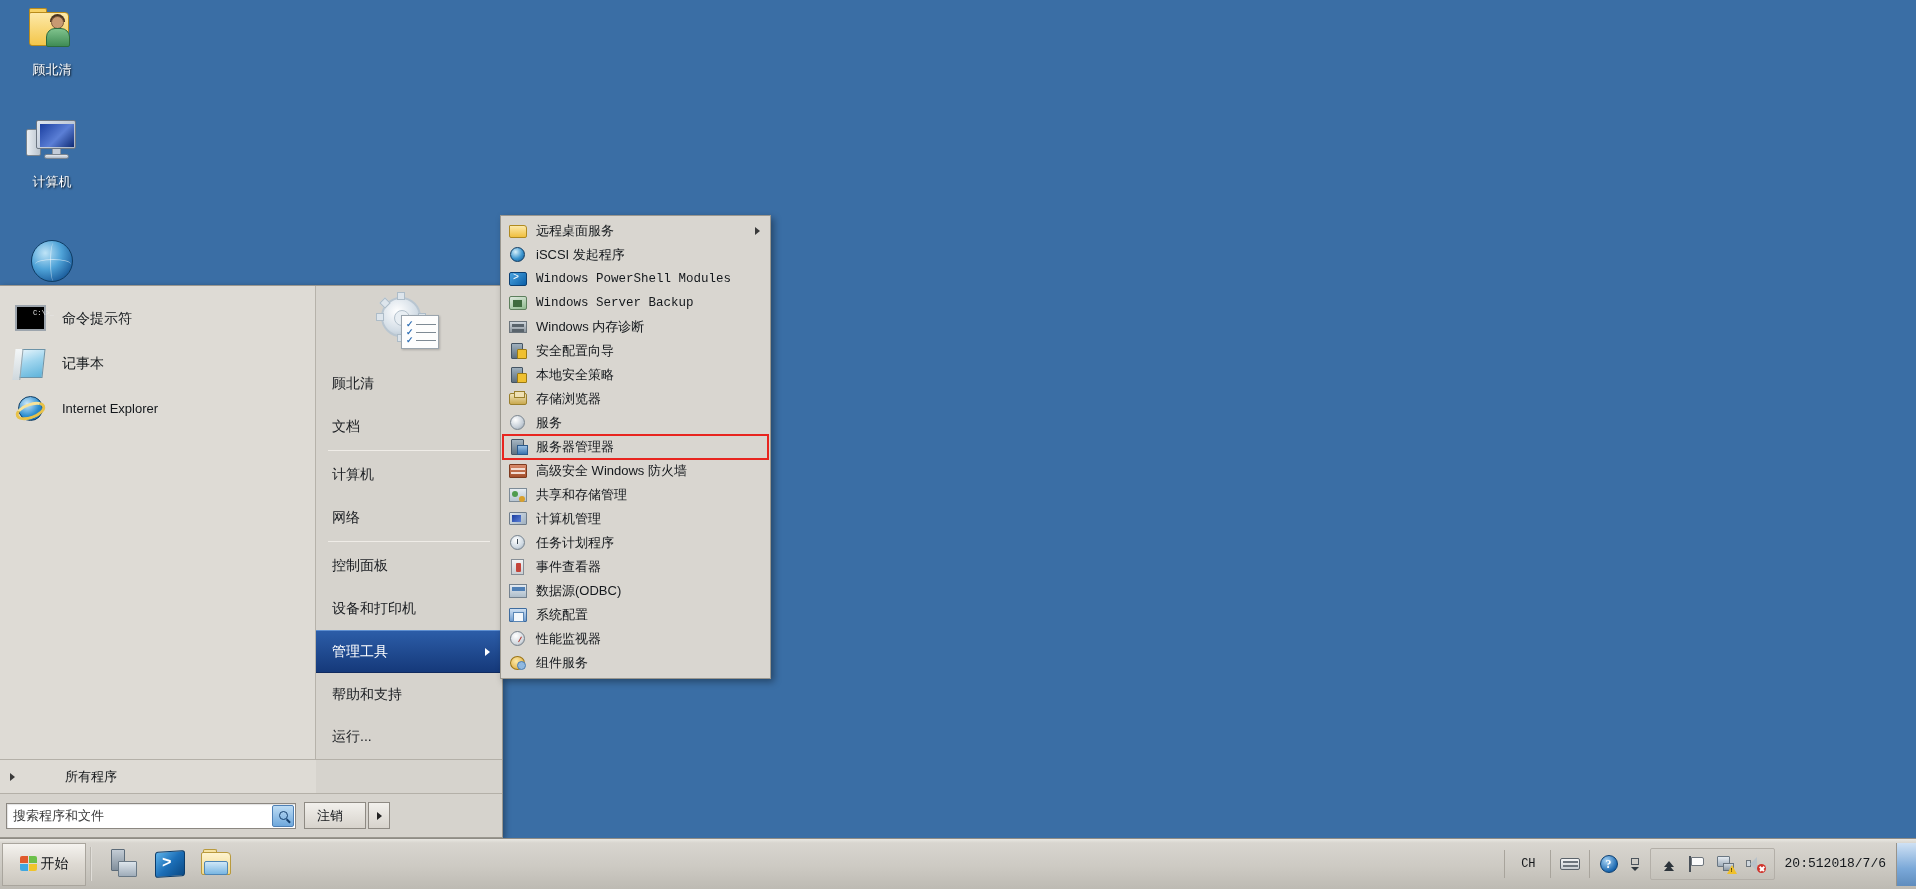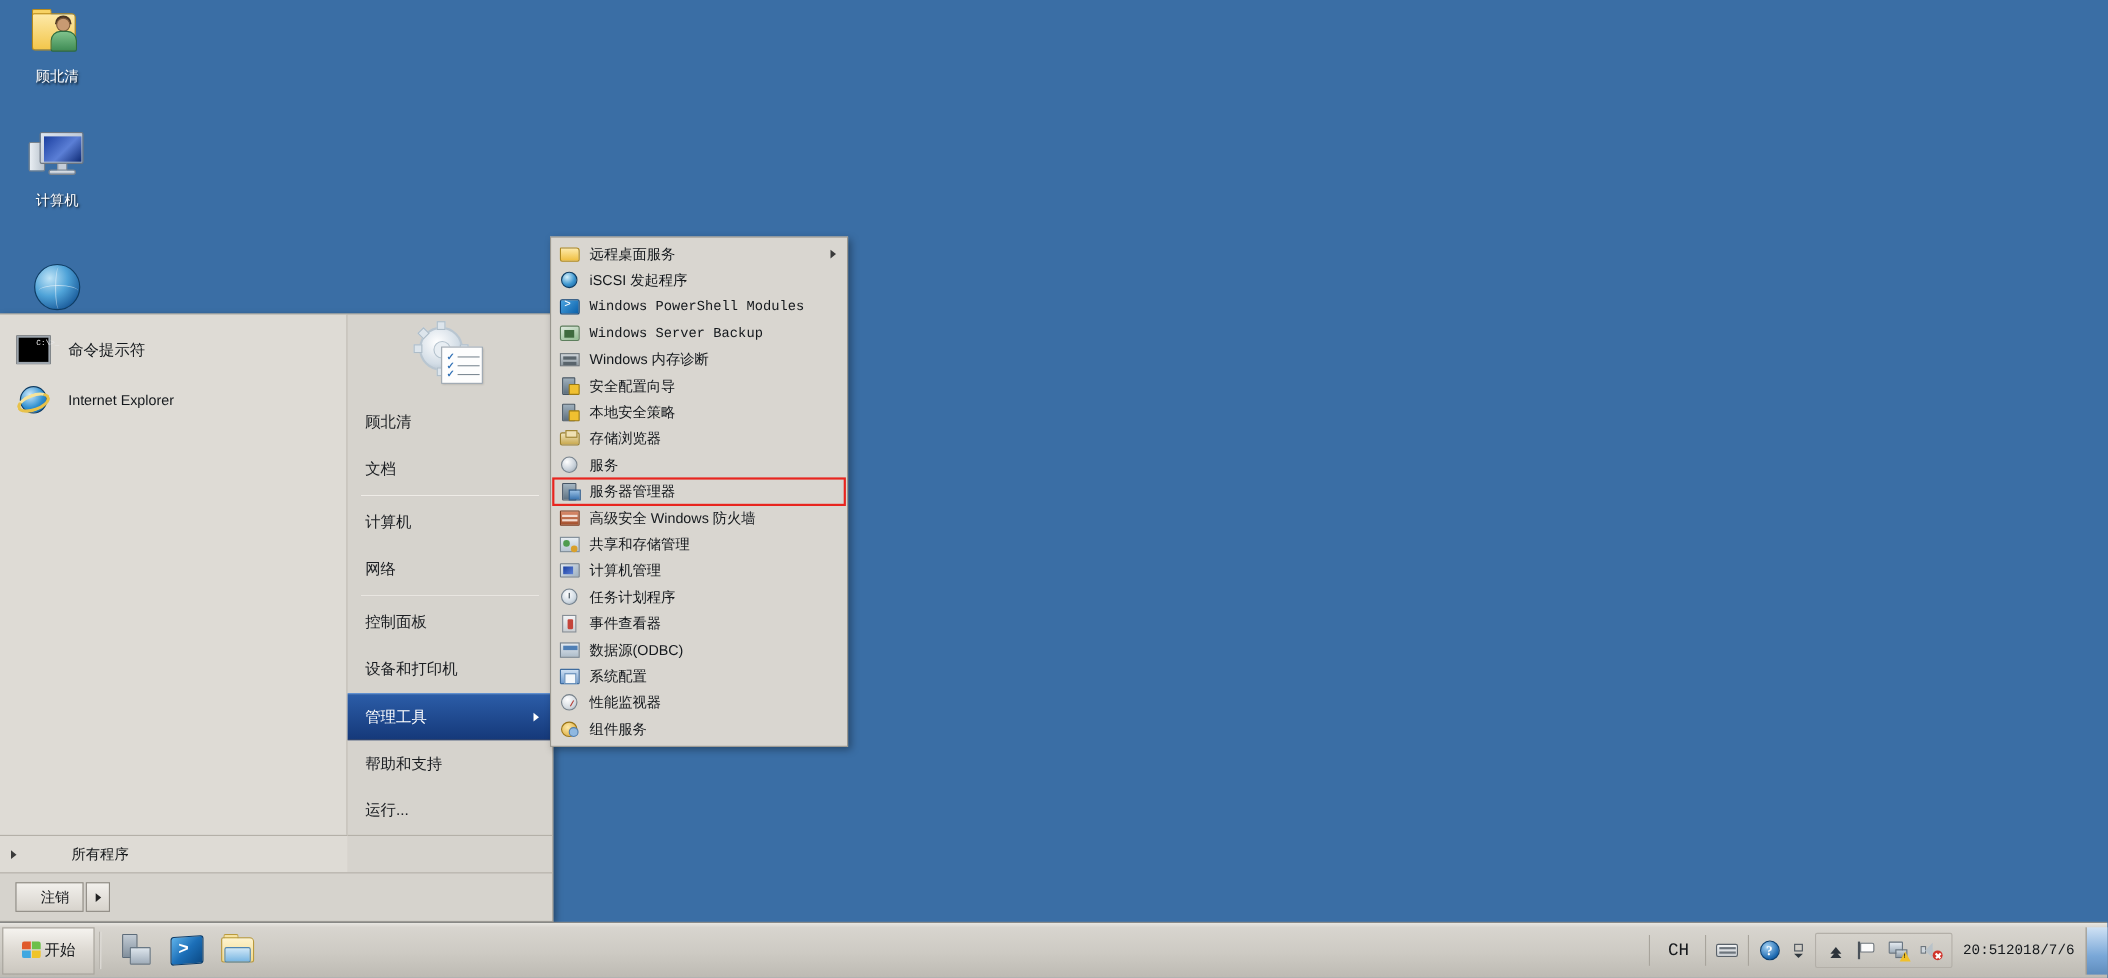--- a/index.html
+++ b/index.html
@@ -179,21 +179,21 @@
     background:linear-gradient(180deg,#bddcf4,#6fa8dc);
     border:1px solid #4e80b5;border-radius:2px;
     display:flex;align-items:center;justify-content:center;cursor:pointer;
   }
   .mag { width:9px;height:9px;border:1.6px solid #16406e;border-radius:50%;position:relative;}
   .mag:after{content:"";position:absolute;right:-4px;bottom:-3px;width:5px;height:1.6px;background:#16406e;transform:rotate(45deg);}
   #logoff-group { display:flex; margin-left:8px; height:27px; }
   #logoff-btn {
     min-width: 62px; padding: 0 12px; height:27px;
     background: linear-gradient(180deg,#f2f0ec,#d7d3cc);
-    border:1px solid #8e8a83; display:flex;align-items:center;justify-content:flex-end;
+    border:1px solid #8e8a83; display:flex;align-items:center;justify-content:flex-start;
     font-size:13px;color:#15181b; cursor:pointer;font-family:Liberation Mono, monospace;
   }
   #logoff-arrow-btn {
     width: 22px; height:27px; margin-left:2px;
     background: linear-gradient(180deg,#f2f0ec,#d7d3cc);
     border:1px solid #8e8a83; display:flex;align-items:center;justify-content:center;cursor:pointer;
   }
   #logoff-arrow-btn .ar{width:0;height:0;border-top:4px solid transparent;border-bottom:4px solid transparent;border-left:5px solid #222;}
 
   
@@ -287,21 +287,21 @@
   .ql-ps:after{content:">";position:absolute;left:6px;top:2px;color:#fff;font-size:16px;font-family:"Liberation Mono",monospace;font-weight:bold;}
   .ql-exp .ef{position:absolute;left:1px;top:4px;width:30px;height:23px;background:linear-gradient(180deg,#fdf3cf,#f2d98a);border:1px solid #b99a3d;border-radius:2px 4px 2px 2px;}
   .ql-exp .eb{position:absolute;left:4px;top:13px;width:24px;height:14px;background:linear-gradient(180deg,#cfe7f7,#79b6e2);border:1px solid #4f86b5;border-radius:2px;}
   .ql-exp .et{position:absolute;left:3px;top:1px;width:14px;height:5px;background:#f5e2a2;border:1px solid #b99a3d;border-bottom:none;border-radius:2px 2px 0 0;}
 
   #tray {
     margin-left:auto; display:flex;align-items:center;height:43px;
   }
   .tray-sep{width:1px;height:28px;background:#a8a49c;margin:0 6px;}
   #ime-area{display:flex;align-items:center;gap:0px;padding:0 2px;}
-  .ime-box{height:26px;display:flex;align-items:center;padding:0 8px;font-family:"Liberation Mono",monospace;font-size:16px;color:#15181b;cursor:pointer;}
+  .ime-box{height:26px;display:flex;align-items:center;padding:0 8px;font-family:"Liberation Mono",monospace;font-size:12px;color:#15181b;cursor:pointer;}
   .ime-icon{width:26px;height:24px;display:flex;align-items:center;justify-content:center;cursor:pointer;position:relative;}
   .ico-keyboard{width:20px;height:12px;border:1px solid #5a626a;border-radius:2px;background:linear-gradient(180deg,#f2f3f4,#c7ccd1);position:relative;}
   .ico-keyboard:after{content:"";position:absolute;left:2px;top:2px;width:15px;height:2px;background:#6d757d;box-shadow:0 4px 0 #6d757d;}
   .ico-help{width:18px;height:18px;border-radius:50%;background:radial-gradient(circle at 35% 30%,#a8d4f5,#1b68b0 70%,#0d4a85);border:1px solid #0b3f72;color:#fff;font-size:12px;font-weight:bold;display:flex;align-items:center;justify-content:center;font-family:"Liberation Serif",serif;}
   .ico-imeopt{display:flex;flex-direction:column;align-items:center;justify-content:center;gap:2px;width:16px;}
   .ico-imeopt .sq{width:8px;height:7px;border:1px solid #4c545c;}
   .ico-imeopt .dn{width:0;height:0;border-left:4px solid transparent;border-right:4px solid transparent;border-top:4px solid #30383f;}
 
   #tray-icons{display:flex;align-items:center;gap:9px;padding:0 8px;border:1px solid #b3afa8;height:32px;border-radius:2px;}
   .tray-ico{width:20px;height:20px;position:relative;cursor:pointer;display:flex;align-items:center;justify-content:center;}
@@ -374,20 +374,26 @@
   <div id="sm-body">
 
     <div id="sm-left">
       <div class="pinned-item">
         <span class="pi-ico">
           <span class="ico-cmd">
               <span class="cmdtxt">C:\&gt;_</span>
             </span>
         </span>
         <span class="pi-label">命令提示符</span>
+      </div>
+      <div class="pinned-item">
+        <span class="pi-ico">
+          <span class="ico-note"></span>
+        </span>
+        <span class="pi-label">记事本</span>
       </div>
       <div class="pinned-item">
         <span class="pi-ico">
           <span class="ico-ie">
               <span class="eball"></span>
               <span class="ering"></span>
             </span>
         </span>
         <span class="pi-label mono">Internet Explorer</span>
       </div>
@@ -449,20 +455,26 @@
 
   <div style="display:flex;">
     <div id="sm-allprograms">
       <span class="ap-arrow"></span>
       <span>所有程序</span>
     </div>
     <div style="flex:1;border-top:1px solid #b4b0a8;background:#d6d3cd;"></div>
   </div>
 
   <div id="sm-bottom">
+    <div id="search-wrap">
+      <input id="search-input" type="text" placeholder="搜索程序和文件" style="">
+      <span id="search-btn">
+        <span class="mag"></span>
+      </span>
+    </div>
     <div id="logoff-group">
       <div id="logoff-btn">
         <span>注销</span>
       </div>
       <div id="logoff-arrow-btn">
         <span class="ar"></span>
       </div>
     </div>
   </div>
 </div>

